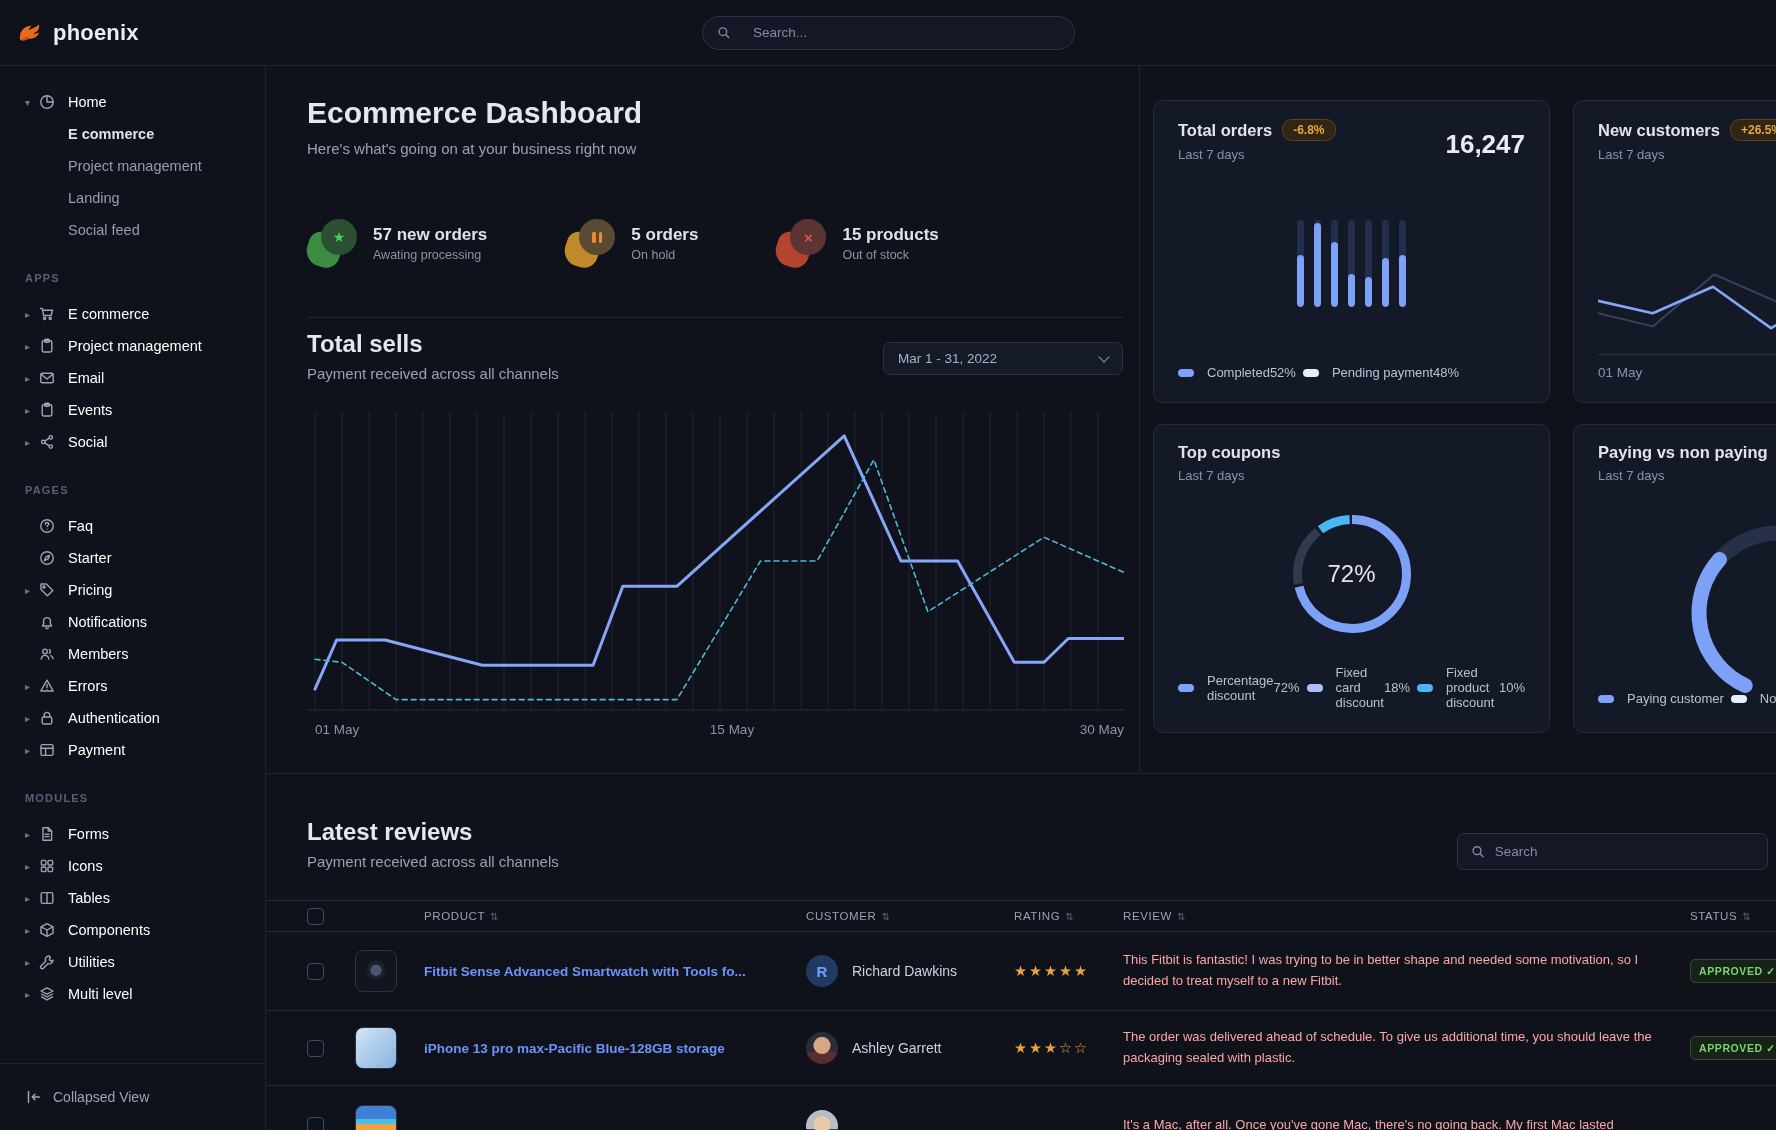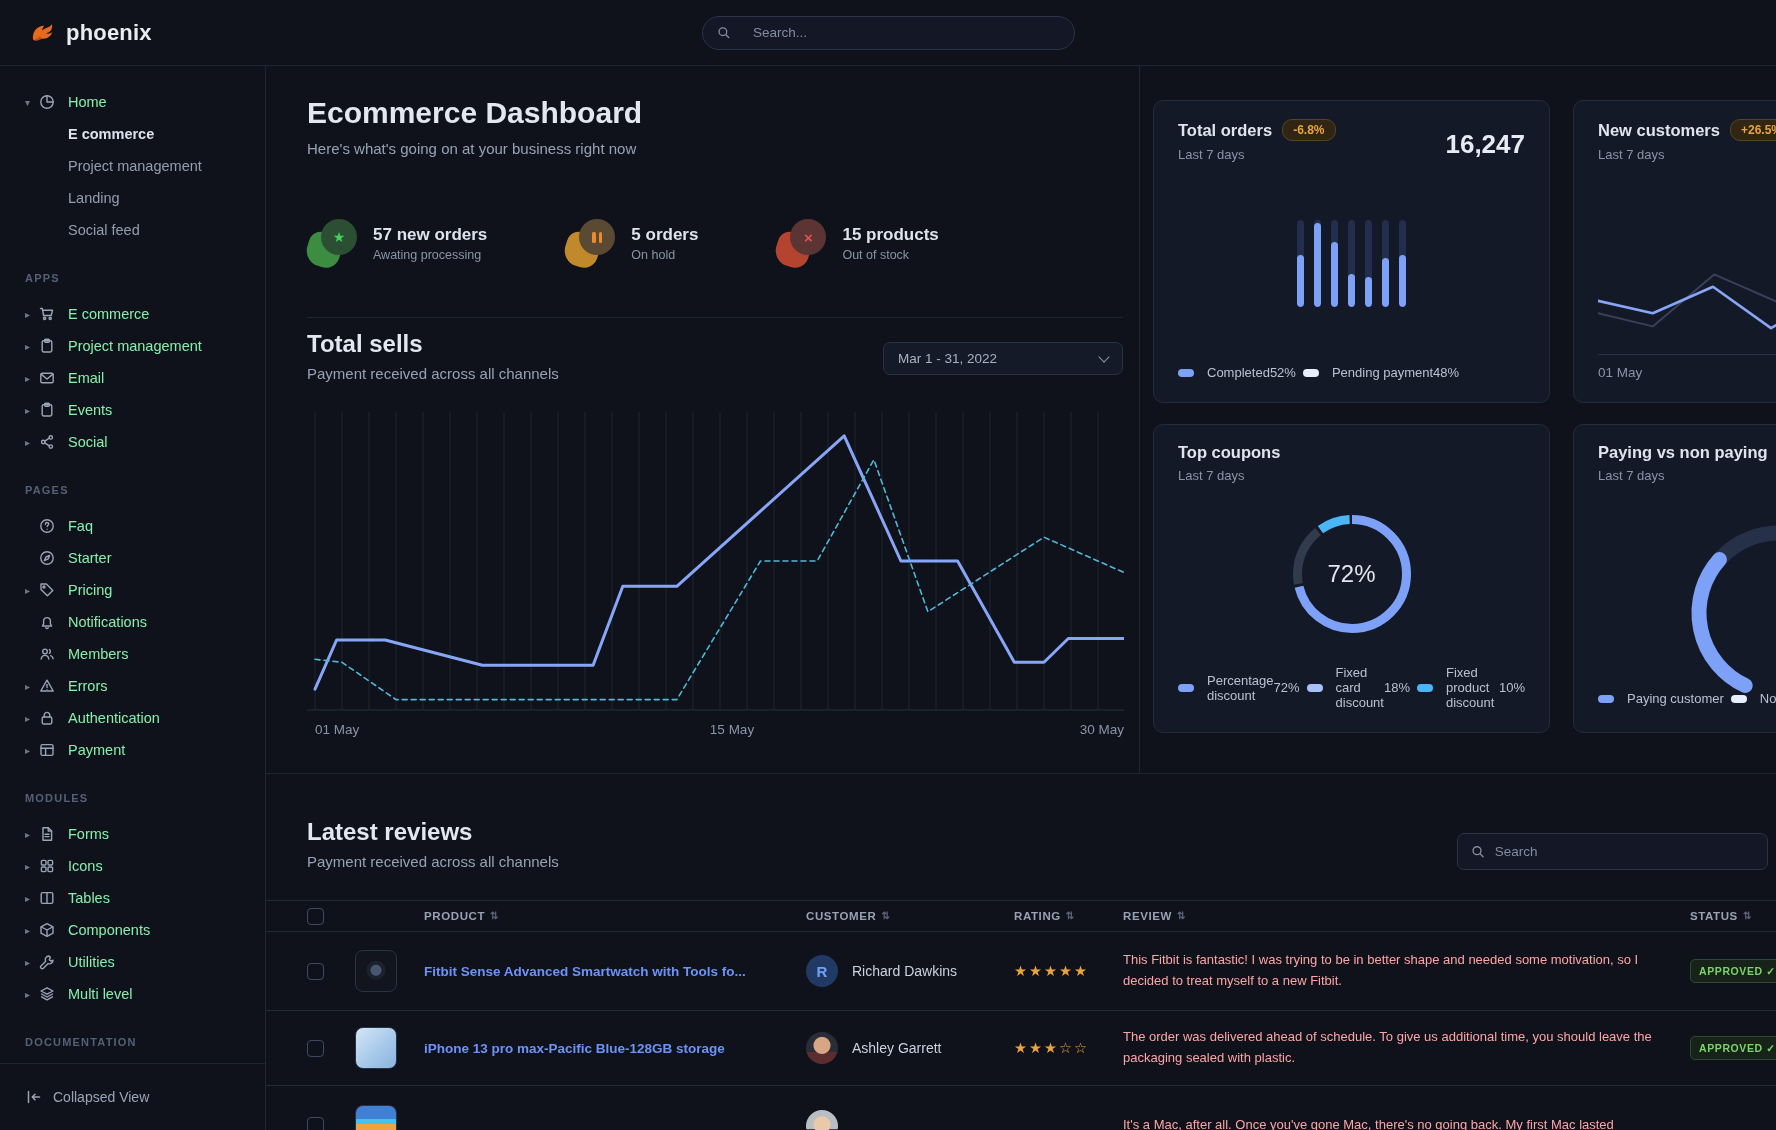--- a/index.html
+++ b/index.html
@@ -7,35 +7,35 @@
     --txt:#dde2ee; --txt2:#98a1b7; --muted:#8a93a9; --label:#556078;
     --blue:#7ea1f8; --link:#6d93f8; --cyan:#4fb8d8; --sky:#4bb6f5;
     --amber:#e9a33f; --green:#7bd46b; --gold:#e8a33d; --icon:#9aa3b8;
   }
   *{box-sizing:border-box;margin:0;padding:0}
   html,body{width:1776px;height:1130px;overflow:hidden}
   body{background:var(--bg);font-family:"Liberation Sans",sans-serif;color:var(--txt);position:relative}
 
   
   .navbar{height:66px;border-bottom:1px solid var(--border-soft);display:flex;align-items:center;position:relative}
-  .brand{position:absolute;left:30px;top:0;height:66px;display:flex;align-items:center;gap:9px}
+  .brand{position:absolute;left:17px;top:0;height:66px;display:flex;align-items:center;gap:9px}
   .brand-name{font-size:22px;font-weight:700;color:#e9ecf3;letter-spacing:.2px}
   .nav-search{width:373px;height:34px;margin:0 auto;border:1px solid #2c3347;border-radius:17px;background:#131726;display:flex;align-items:center;padding:0 14px;gap:23px}
   .nav-search input{background:transparent;border:0;outline:0;color:var(--txt2);font-size:13.5px;font-family:inherit;width:100%}
   .nav-search input::placeholder{color:#848ca1}
 
   
   .shell{display:flex;height:1064px}
   .sidebar{width:266px;border-right:1px solid var(--border-soft);display:flex;flex-direction:column;flex:none}
   .side-nav{flex:1;overflow:hidden;padding-top:20px}
   .side-heading{font-size:11px;font-weight:700;letter-spacing:1.2px;color:var(--label);padding:26px 0 6px 25px;height:52px}
   .side-item{height:32px;display:flex;align-items:center;padding-left:25px;cursor:pointer}
   .side-item .caret{width:14px;font-size:10px;color:#6d7690;flex:none}
   .side-item .s-icon{width:16px;height:16px;margin-right:13px;flex:none;display:flex;align-items:center}
-  .side-item .s-label{font-size:14.5px;color:#86efac;white-space:nowrap}
+  .side-item .s-label{font-size:14.5px;color:#ffffff;white-space:nowrap}
   .side-child{height:32px;display:flex;align-items:center;padding-left:68px;cursor:pointer}
   .side-child .s-label{font-size:14.5px;color:#949db2}
   .side-child.active .s-label{color:#dde2ee;font-weight:700}
   .side-footer{border-top:1px solid var(--border-soft);height:67px;display:flex;align-items:center;padding-left:26px;gap:11px}
   .side-footer .s-label{font-size:14px;color:#9aa3b8}
 
   
   .content{width:1510px;flex:none}
   .dash-top{display:flex;height:707px}
   .left-col{width:874px;flex:none;border-right:1px solid var(--border-soft);padding:29px 16px 0 41px;position:relative}
@@ -99,21 +99,21 @@
 
   
   .reviews{border-top:1px solid var(--border-soft);padding-top:45px;position:relative;height:357px}
   .reviews-head{padding-left:41px}
   .rv-search{position:absolute;right:8px;top:59px;width:311px;height:37px;border:1px solid #2c3347;border-radius:7px;background:#131726;display:flex;align-items:center;padding:0 13px;gap:10px}
   .rv-search input{background:transparent;border:0;outline:0;color:var(--txt2);font-size:13.5px;font-family:inherit;width:100%}
   .rv-search input::placeholder{color:#848ca1}
   .rtable{margin-top:30px}
   .trow{display:grid;grid-template-columns:48px 69px 382px 208px 109px 567px 120px;align-items:center;padding-left:41px;border-bottom:1px solid #242a3a}
   .trow.thead{height:32px;border-top:1px solid #242a3a}
-  .th{font-size:11.5px;font-weight:700;letter-spacing:.6px;color:#99a1b4;display:flex;align-items:flex-start;gap:5px}
+  .th{font-size:11.5px;font-weight:400;letter-spacing:.6px;color:#99a1b4;display:flex;align-items:flex-end;gap:5px}
   .sort{font-size:10px;color:#5b6379}
   .checkbox{width:17px;height:17px;border:1.5px solid #3e4966;border-radius:4px;background:transparent;cursor:pointer}
   .trow.r1{height:79px}.trow.r2{height:75px}.trow.r3{height:79px;border-bottom:0}
   .thumb{width:42px;height:42px;border:1px solid #2b3246;border-radius:8px}
   .thumb-fitbit{background:radial-gradient(circle at 50% 48%,#4a5570 0 5px,#1c212e 6px 9px,#12151e 10px)}
   .thumb-iphone{background:linear-gradient(135deg,#d4e6f6 0%,#a8c9ea 55%,#8ab3de 100%)}
   .thumb-imac{background:linear-gradient(180deg,#3f7fd4 0 32%,#49c0e8 32% 46%,#f2a23c 46% 60%,#e0597a 60% 76%,#8e5fc9 76%)}
   .plink{font-size:13.5px;font-weight:600;color:var(--link);text-decoration:none;display:block;padding-right:26px}
   .cust{display:flex;align-items:center;gap:14px}
   .avatar{width:32px;height:32px;border-radius:50%;flex:none}
@@ -365,21 +365,20 @@
         <div class="side-item">
           <span class="caret">▸</span>
           <span class="s-icon">
             <svg width="16" height="16" viewBox="0 0 16 16" fill="none" stroke="#9aa3b8" stroke-width="1.4" stroke-linecap="round" stroke-linejoin="round">
               <path d="M8 1.8 14 5 8 8.2 2 5z"></path>
               <path d="M2.6 8 8 11l5.4-3M2.6 10.8 8 13.8l5.4-3"></path>
             </svg>
           </span>
           <span class="s-label">Multi level</span>
         </div>
-        <div class="side-heading">DOCUMENTATION</div>
       </nav>
     <div class="side-footer">
       <svg width="16" height="16" viewBox="0 0 16 16" fill="none" stroke="#9aa3b8" stroke-width="1.5" stroke-linecap="round" stroke-linejoin="round">
         <path d="M2.5 2.5v11M13.5 8H6.2M9 5.2 6.2 8 9 10.8"></path>
       </svg>
       <span class="s-label">Collapsed View</span>
     </div>
   </aside>
 
   <div class="content">

